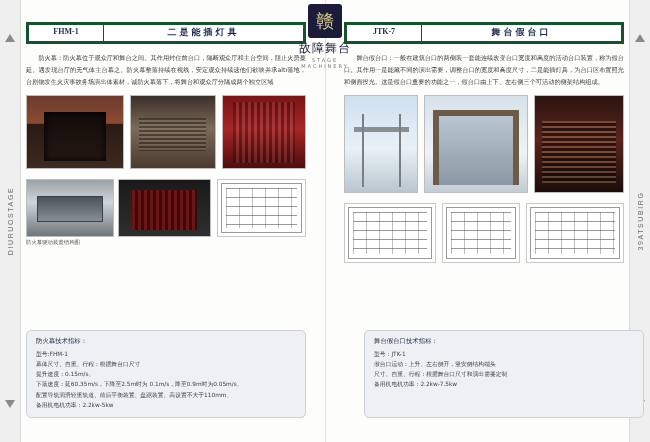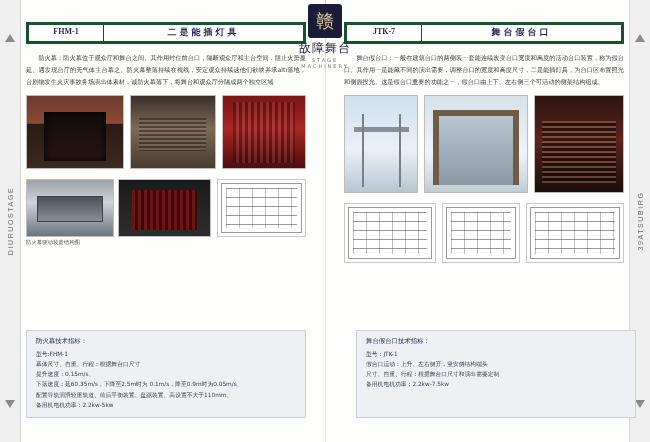--- a/index.html
+++ b/index.html
@@ -177,25 +177,25 @@
     background:linear-gradient(#2c1410 0%,#5a241c 45%,#1b0d0a 100%);
   }
   .ph-theatre:after{
     content:"";position:absolute;left:8%;right:8%;top:26%;bottom:10%;
     background:repeating-linear-gradient(to bottom,rgba(255,210,140,.25) 0 2px,rgba(0,0,0,.45) 2px 5px);
   }
 
   
   .specbox{
     position:absolute;top:330px;width:280px;height:88px;
-    background:#eef0f3;border:1px solid #cdd2d8;border-radius:0;
+    background:#eef0f3;border:1px solid #cdd2d8;border-radius:5px;
     padding:6px 9px;box-sizing:border-box;
   }
   .specbox.left{left:26px;}
-  .specbox.right{left:356px;}
+  .specbox.right{left:364px;}
   .spec-title{
     font-size:6.4px;color:#22304f;margin-bottom:3px;
     font-family:"DejaVu Serif", serif;
   }
   .spec-line{
     font-size:5.8px;color:#3c4450;line-height:1.75;
   }
 
   .row{display:flex;gap:6px;}
 </style>

